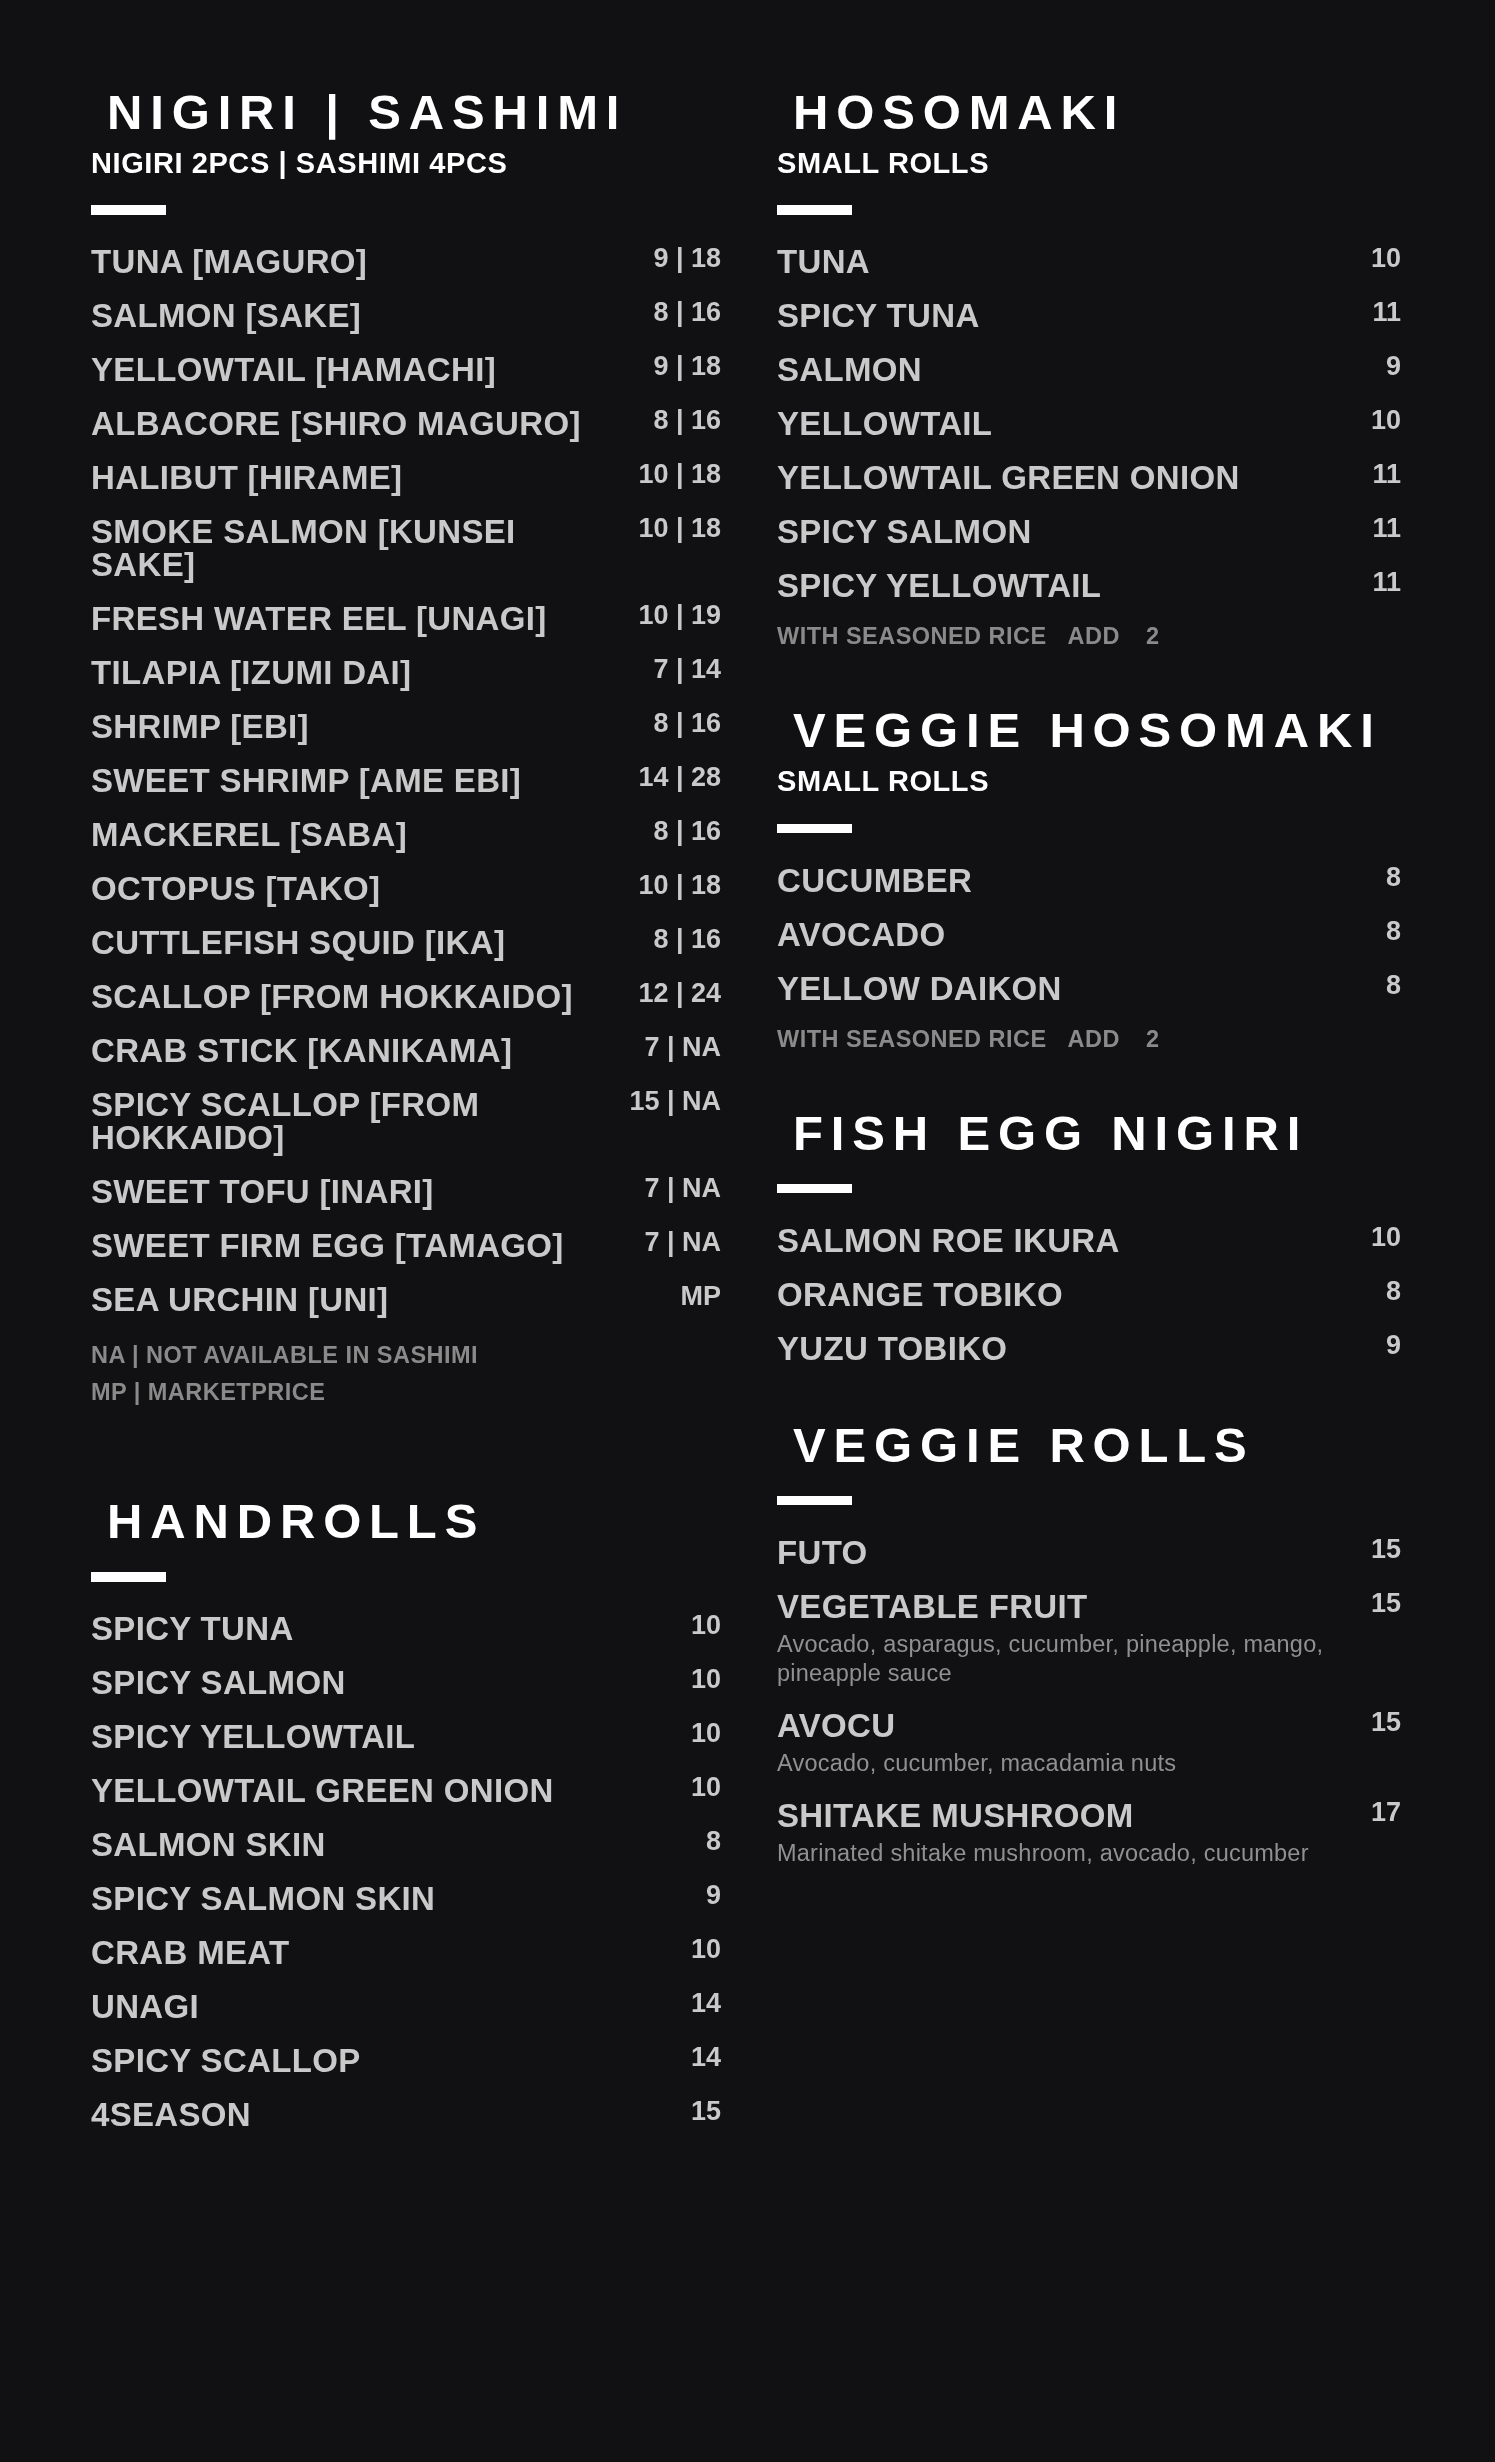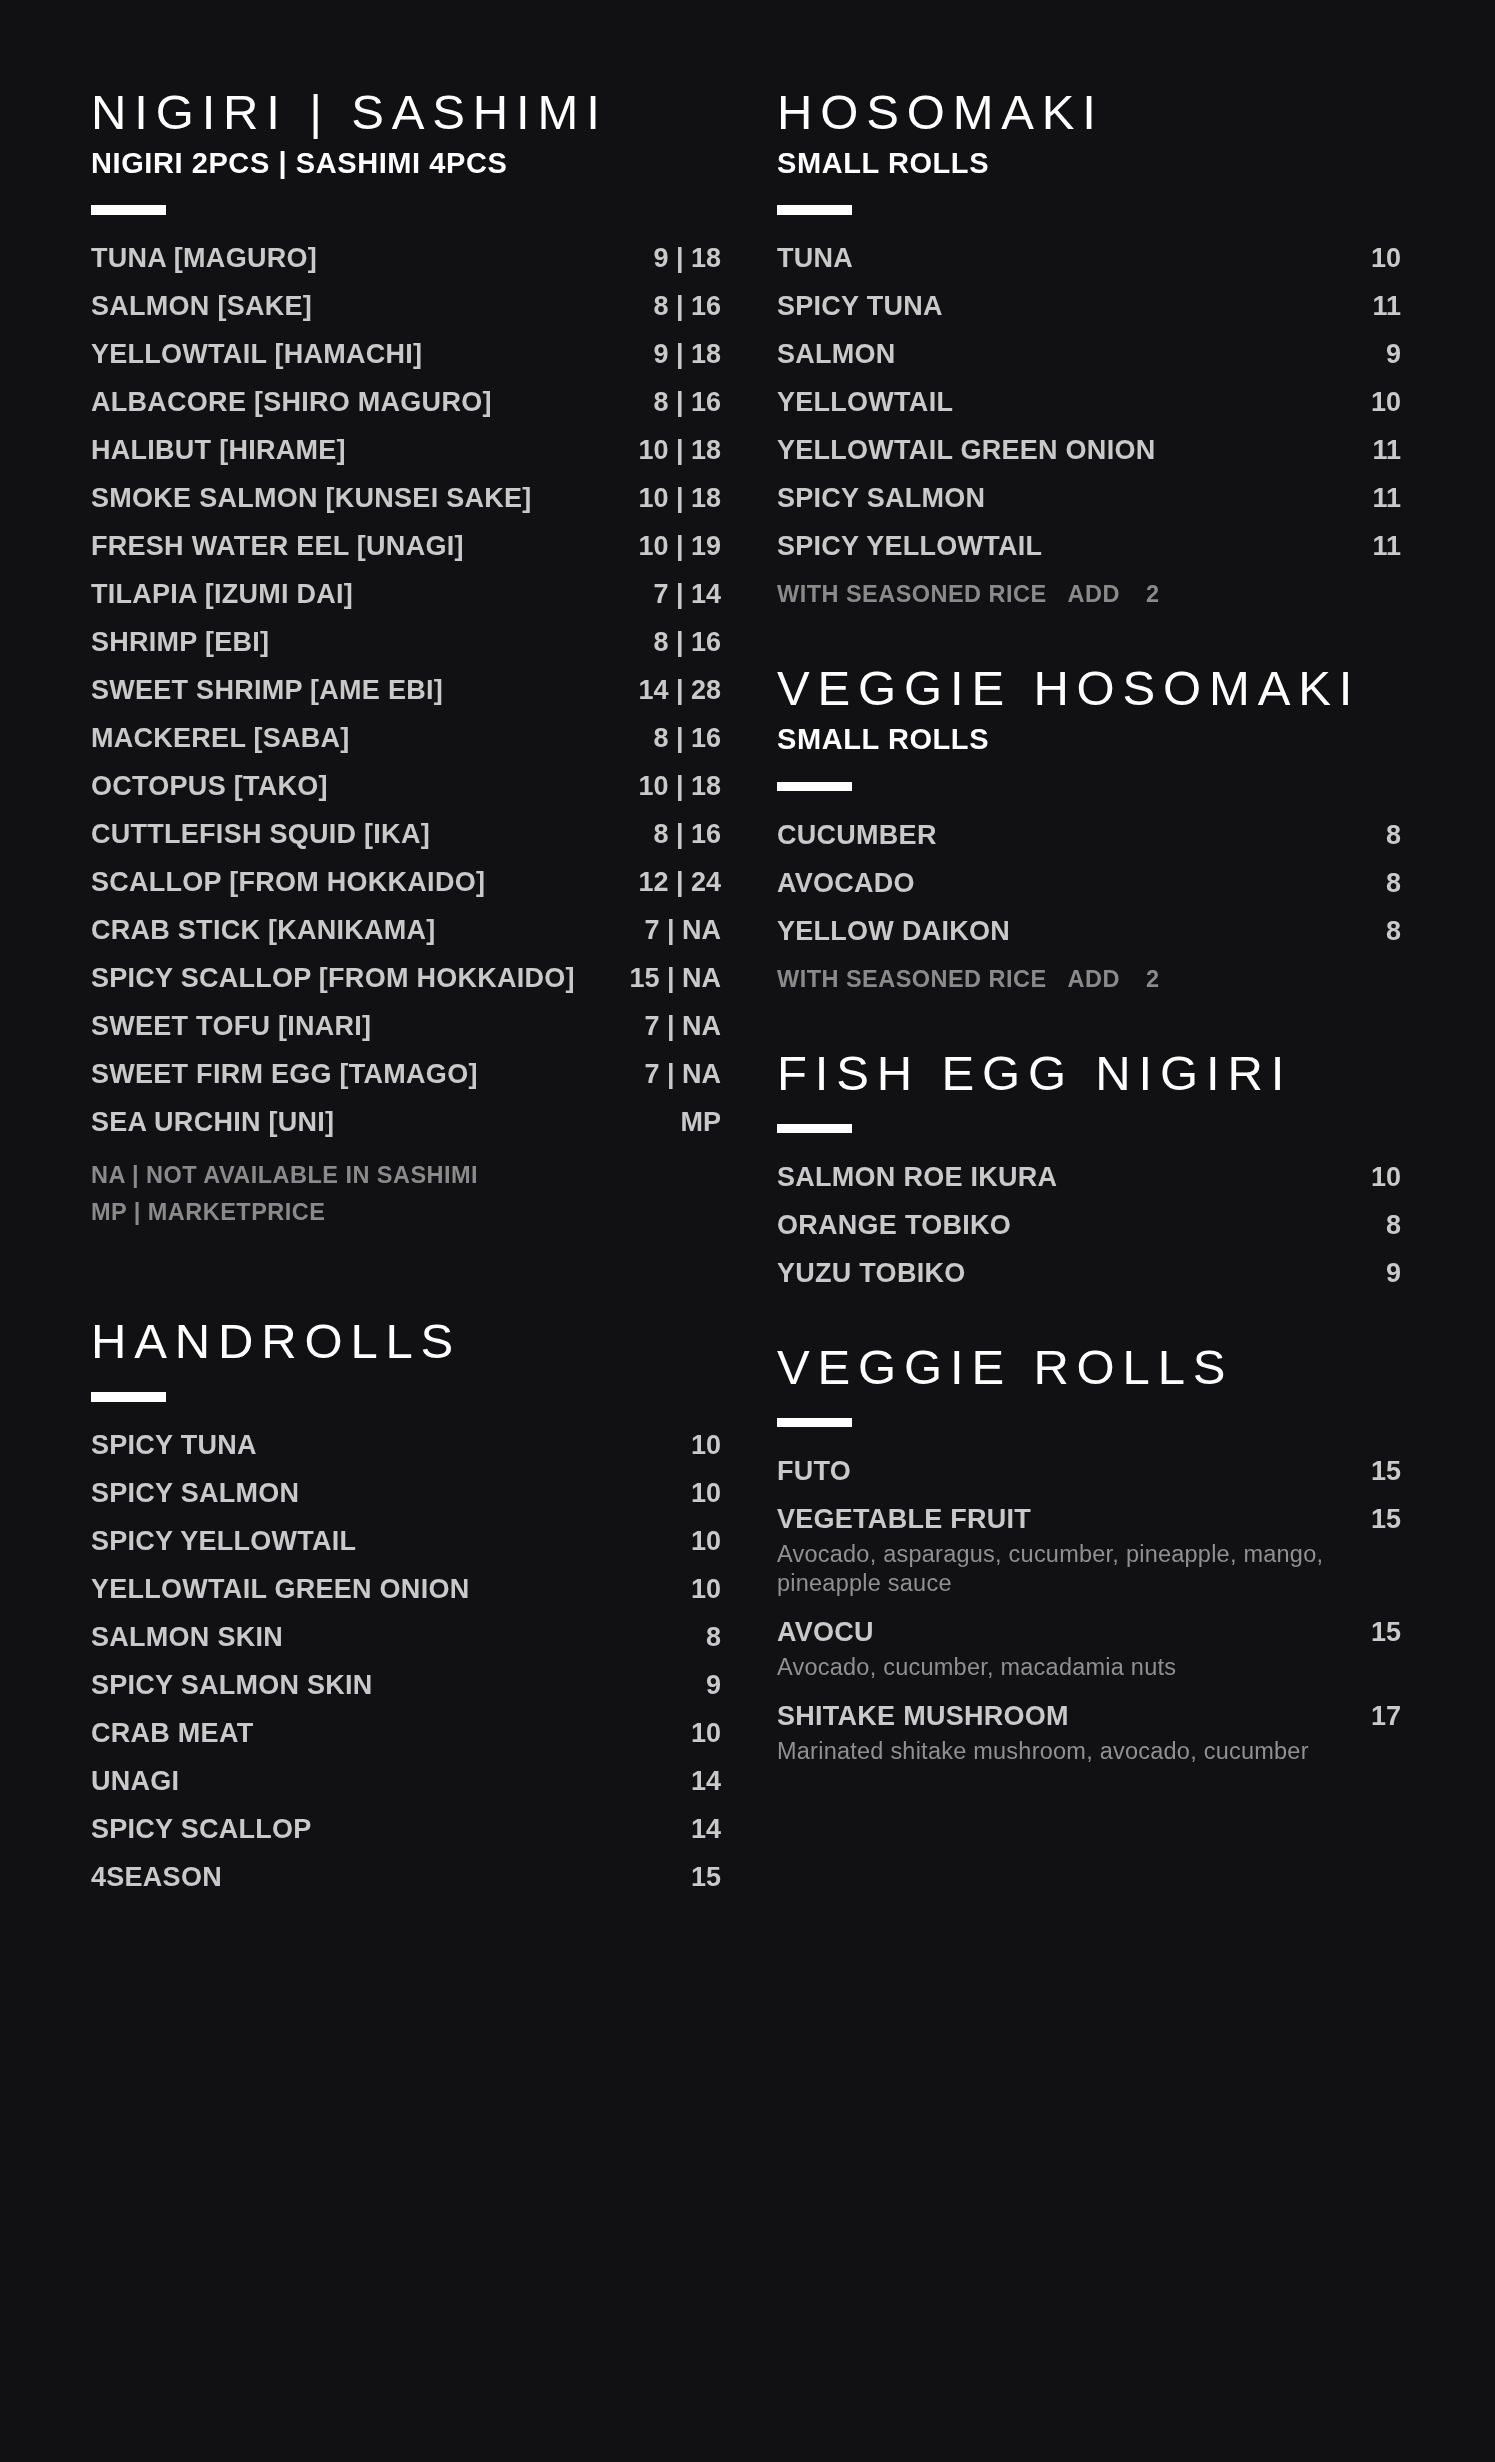--- a/index.html
+++ b/index.html
@@ -12,34 +12,34 @@
     -webkit-font-smoothing:antialiased;
   }
   .column { position:absolute; top:88px; }
   .col-left  { left:91px;  width:630px; }
   .col-right { left:777px; width:624px; }
 
   .section { margin-bottom:56px; }
   .col-left .section:first-child { margin-bottom:87px; }
 
   .sec-title {
-    font-size:49px; font-weight:400; color:#ffffff;
-    letter-spacing:0.16em; line-height:1; white-space:nowrap;
+    font-size:49px; font-weight:700; color:#ffffff;
+    letter-spacing:0.16em; line-height:1; white-space:nowrap;margin-left:16px;
   }
   .sec-subtitle {
     font-size:29px; font-weight:700; color:#ffffff;
     letter-spacing:0.02em; line-height:1.1; margin-top:10.6px;
   }
   .sec-bar { width:75px; height:9.4px; background:#ffffff; margin-top:26px; }
 
   .items { margin-top:30.5px; }
   .item { margin-bottom:21px; }
   .item-row { display:flex; justify-content:space-between; align-items:flex-start; }
   .item-name {
-    font-size:27px; font-weight:700; color:#c9c9c9;
+    font-size:33px; font-weight:700; color:#c9c9c9;
     letter-spacing:0.01em; line-height:1.0;
   }
   .item-price {
     font-size:27px; font-weight:700; color:#c9c9c9;
     white-space:nowrap; margin-left:23.5px; line-height:1.0;
   }
   .item-desc {
     font-size:23.5px; font-weight:400; color:#909091;
     line-height:1.24; margin-top:7px; max-width:551px;
     letter-spacing:0.01em;

